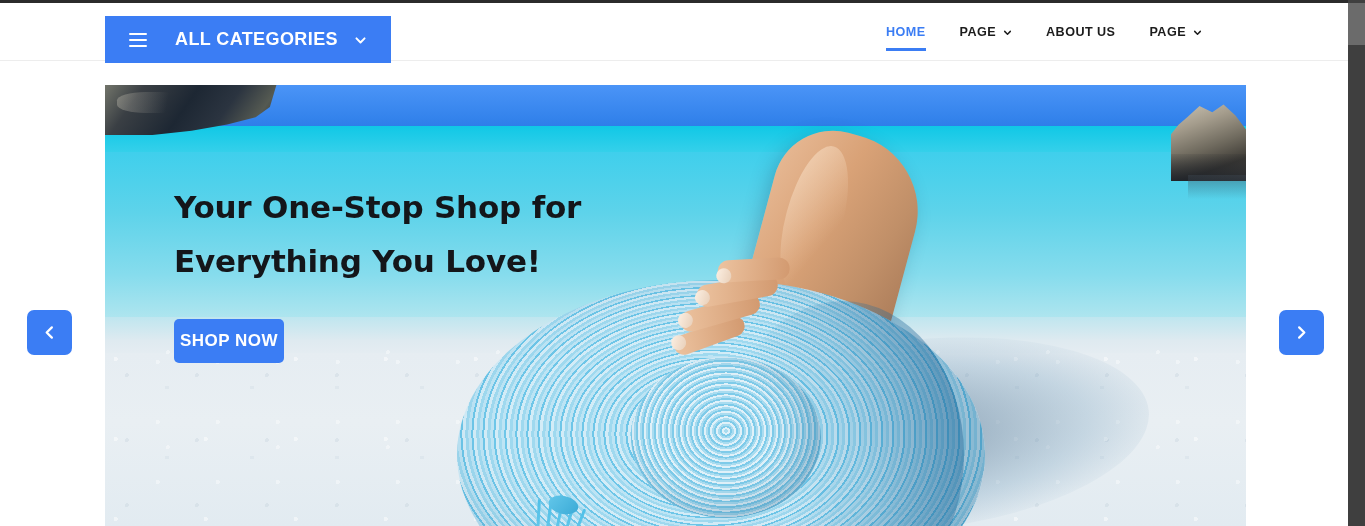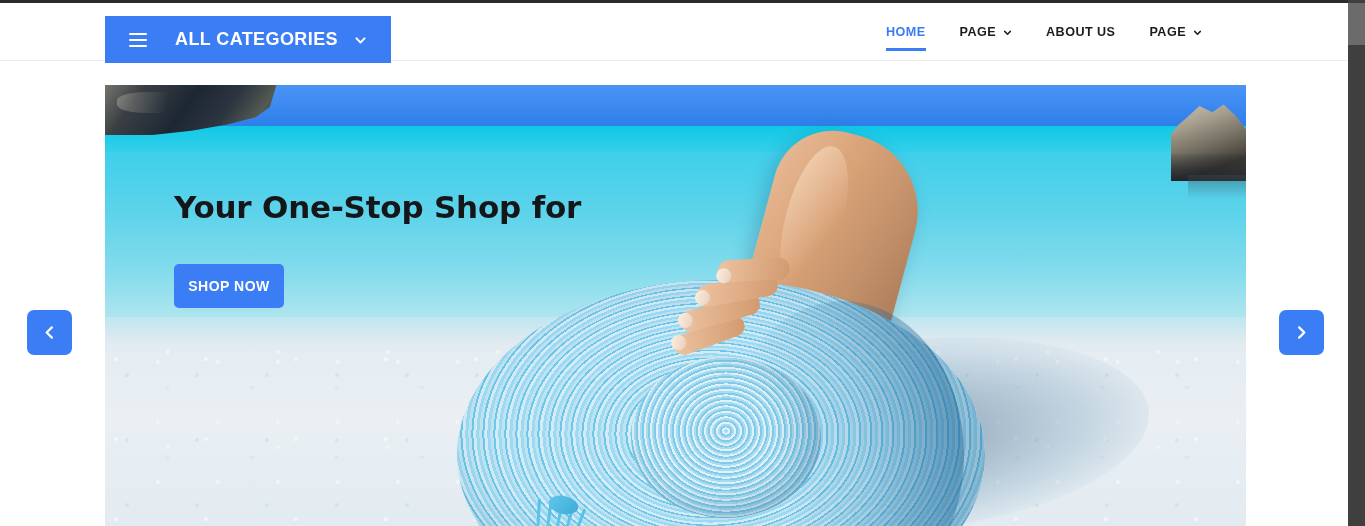--- a/index.html
+++ b/index.html
@@ -260,21 +260,21 @@
     font-size:31px; font-weight:bold; color:#14161a;
     line-height:1.75; letter-spacing:-.2px;
   }
   .hero-sub{
     margin-top:28px;
     font-size:14.6px; font-weight:bold; color:#14161a; line-height:1.5;
   }
   .shop-btn{
     margin-top:30px; display:inline-flex; align-items:center; justify-content:center;
     width:110px; height:44px; background:#3b7df4; border-radius:5px;
-    color:#fff; font-size:14px; font-weight:bold; letter-spacing:.5px;
+    color:#fff; font-size:17px; font-weight:bold; letter-spacing:.5px;
     cursor:pointer; border:none;
   }
 
   
   .dots{
     position:absolute; left:75px; bottom:22px; display:flex; align-items:center;
     gap:9px; z-index:5;
   }
   .dot{ width:9px; height:9px; border-radius:50%; background:#3b7df4; cursor:pointer; }
   .dot.active{ width:44px; height:9px; border-radius:5px; }
@@ -384,20 +384,21 @@
         <span class="nail n1"></span>
         <span class="nail n2"></span>
         <span class="nail n3"></span>
         <span class="nail n4"></span>
       </div>
     </div>
 
     <div class="hero-copy">
       <div class="hero-title">
         <div>Your One-Stop Shop for</div>
+        <div>Everything You Love!</div>
       </div>
       <button class="shop-btn">SHOP NOW</button>
     </div>
 
     <div class="dots">
       <span class="dot"></span>
       <span class="dot active"></span>
       <span class="dot"></span>
     </div>
   </div>

